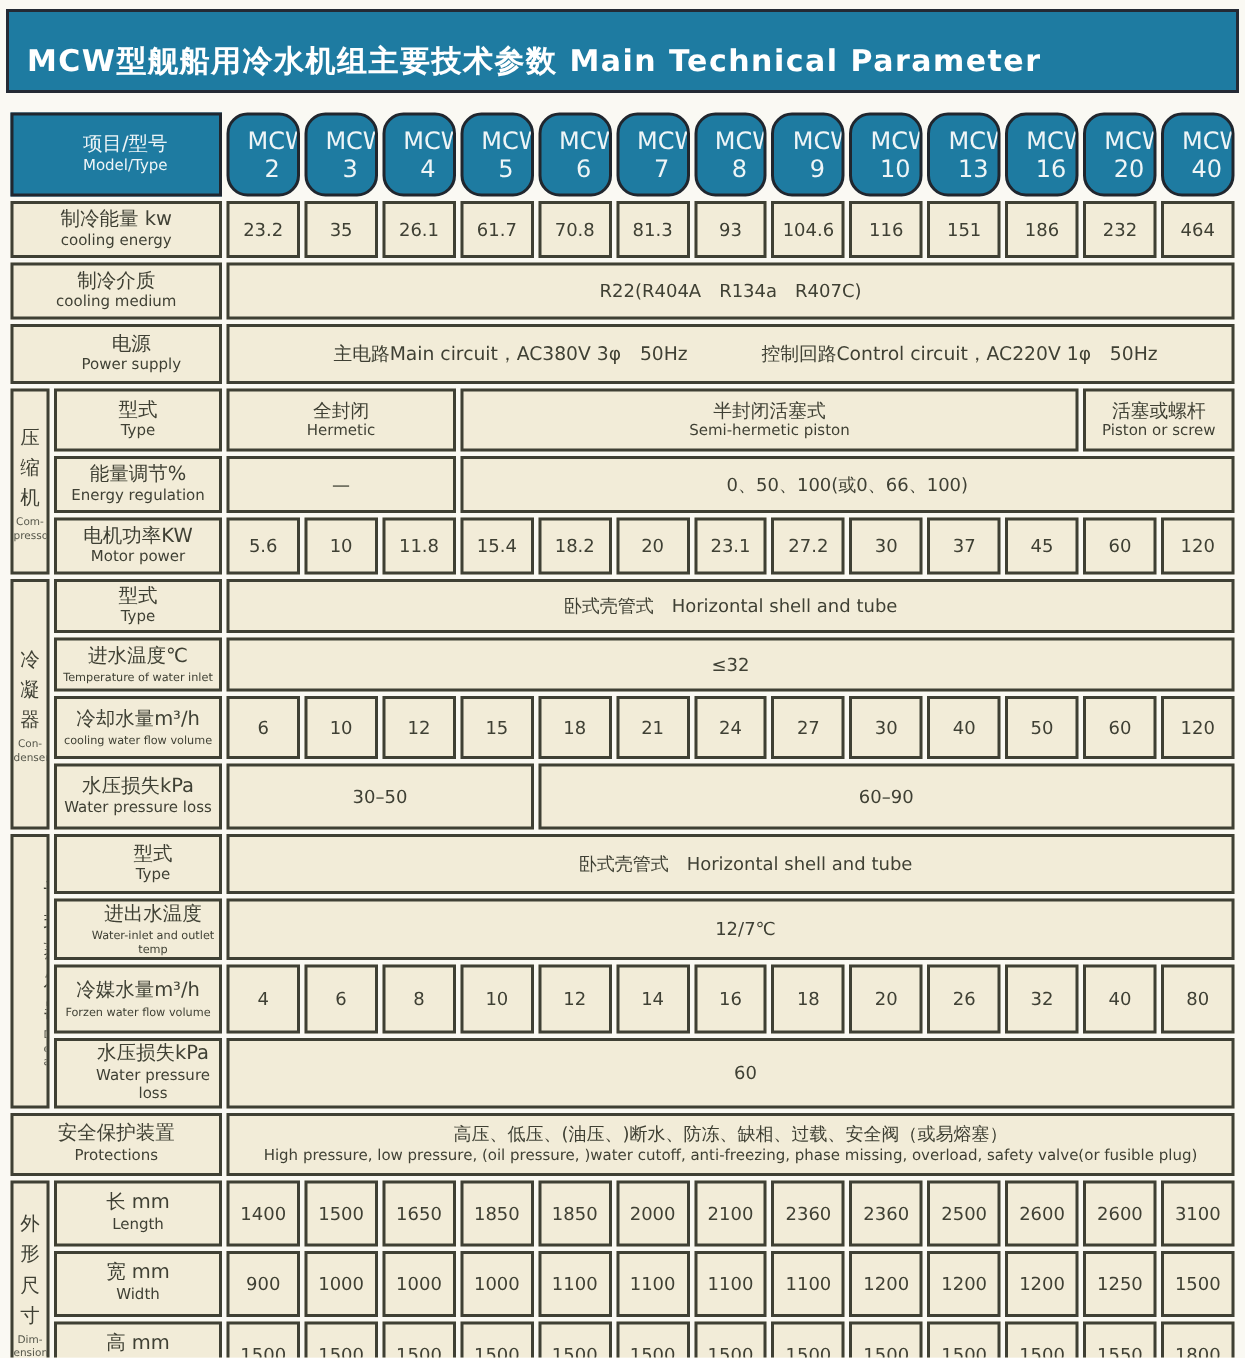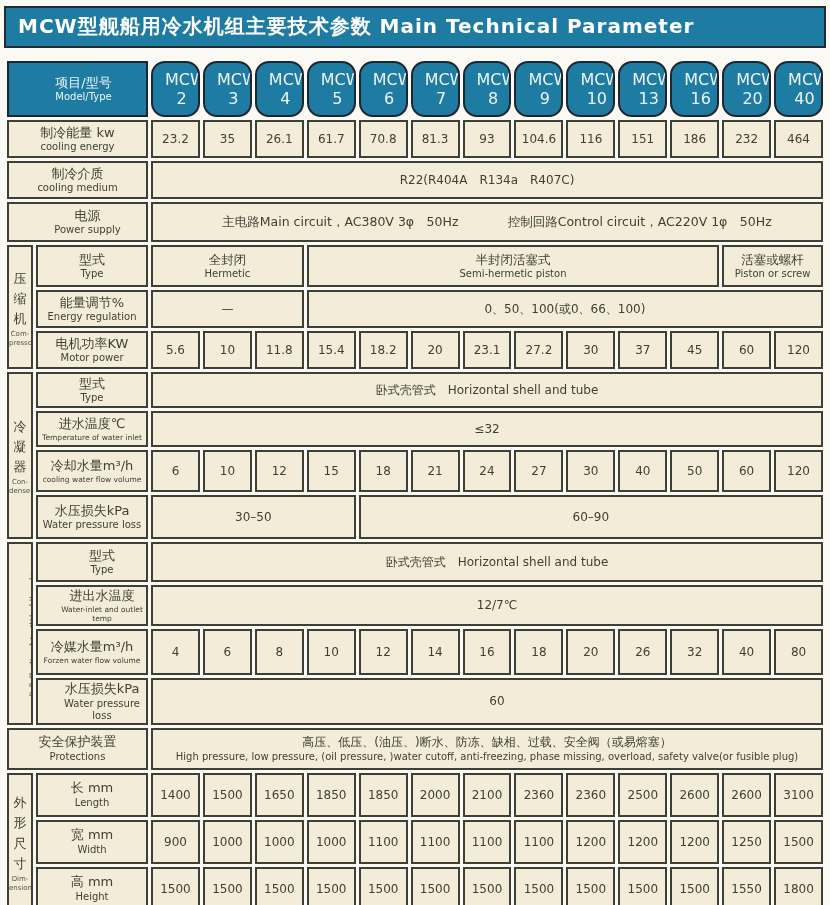--- a/index.html
+++ b/index.html
@@ -1,19 +1,19 @@
 <!DOCTYPE html>
 <html><head>
 <meta charset="utf-8">
 <style>
   html,body{margin:0;padding:0;width:830px;height:905px;overflow:hidden;
     background:#faf9f3;font-family:"DejaVu Sans","Liberation Sans",sans-serif;color:#3f4034;}
   .title-bar{margin:6px 4px 10px 4px;background:#1e7ba1;border:2px solid #242a34;
     color:#ffffff;font-weight:bold;font-size:20px;letter-spacing:1px;
-    padding:5px 12px 6px 12px;}
+    padding:19px 12px 6px 12px;}
   table.spec{border-collapse:separate;border-spacing:3px;table-layout:fixed;
     width:822px;margin:0 4px;}
   td,th{border:2px solid #3f4034;background:#f2ecd8;text-align:center;
     vertical-align:middle;padding:1px 0;overflow:hidden;font-weight:normal;}
   th.head,td.head{background:#1e7ba1;color:#eef5f7;border-color:#20262e;}
   .zh{font-size:13px;line-height:1.3;}
   .en{font-size:10px;line-height:1.2;}
   .en-xs{font-size:7.5px;line-height:1.2;}
   .v{font-size:12px;}
   .head.v{font-size:16px;border-radius:14px;}

